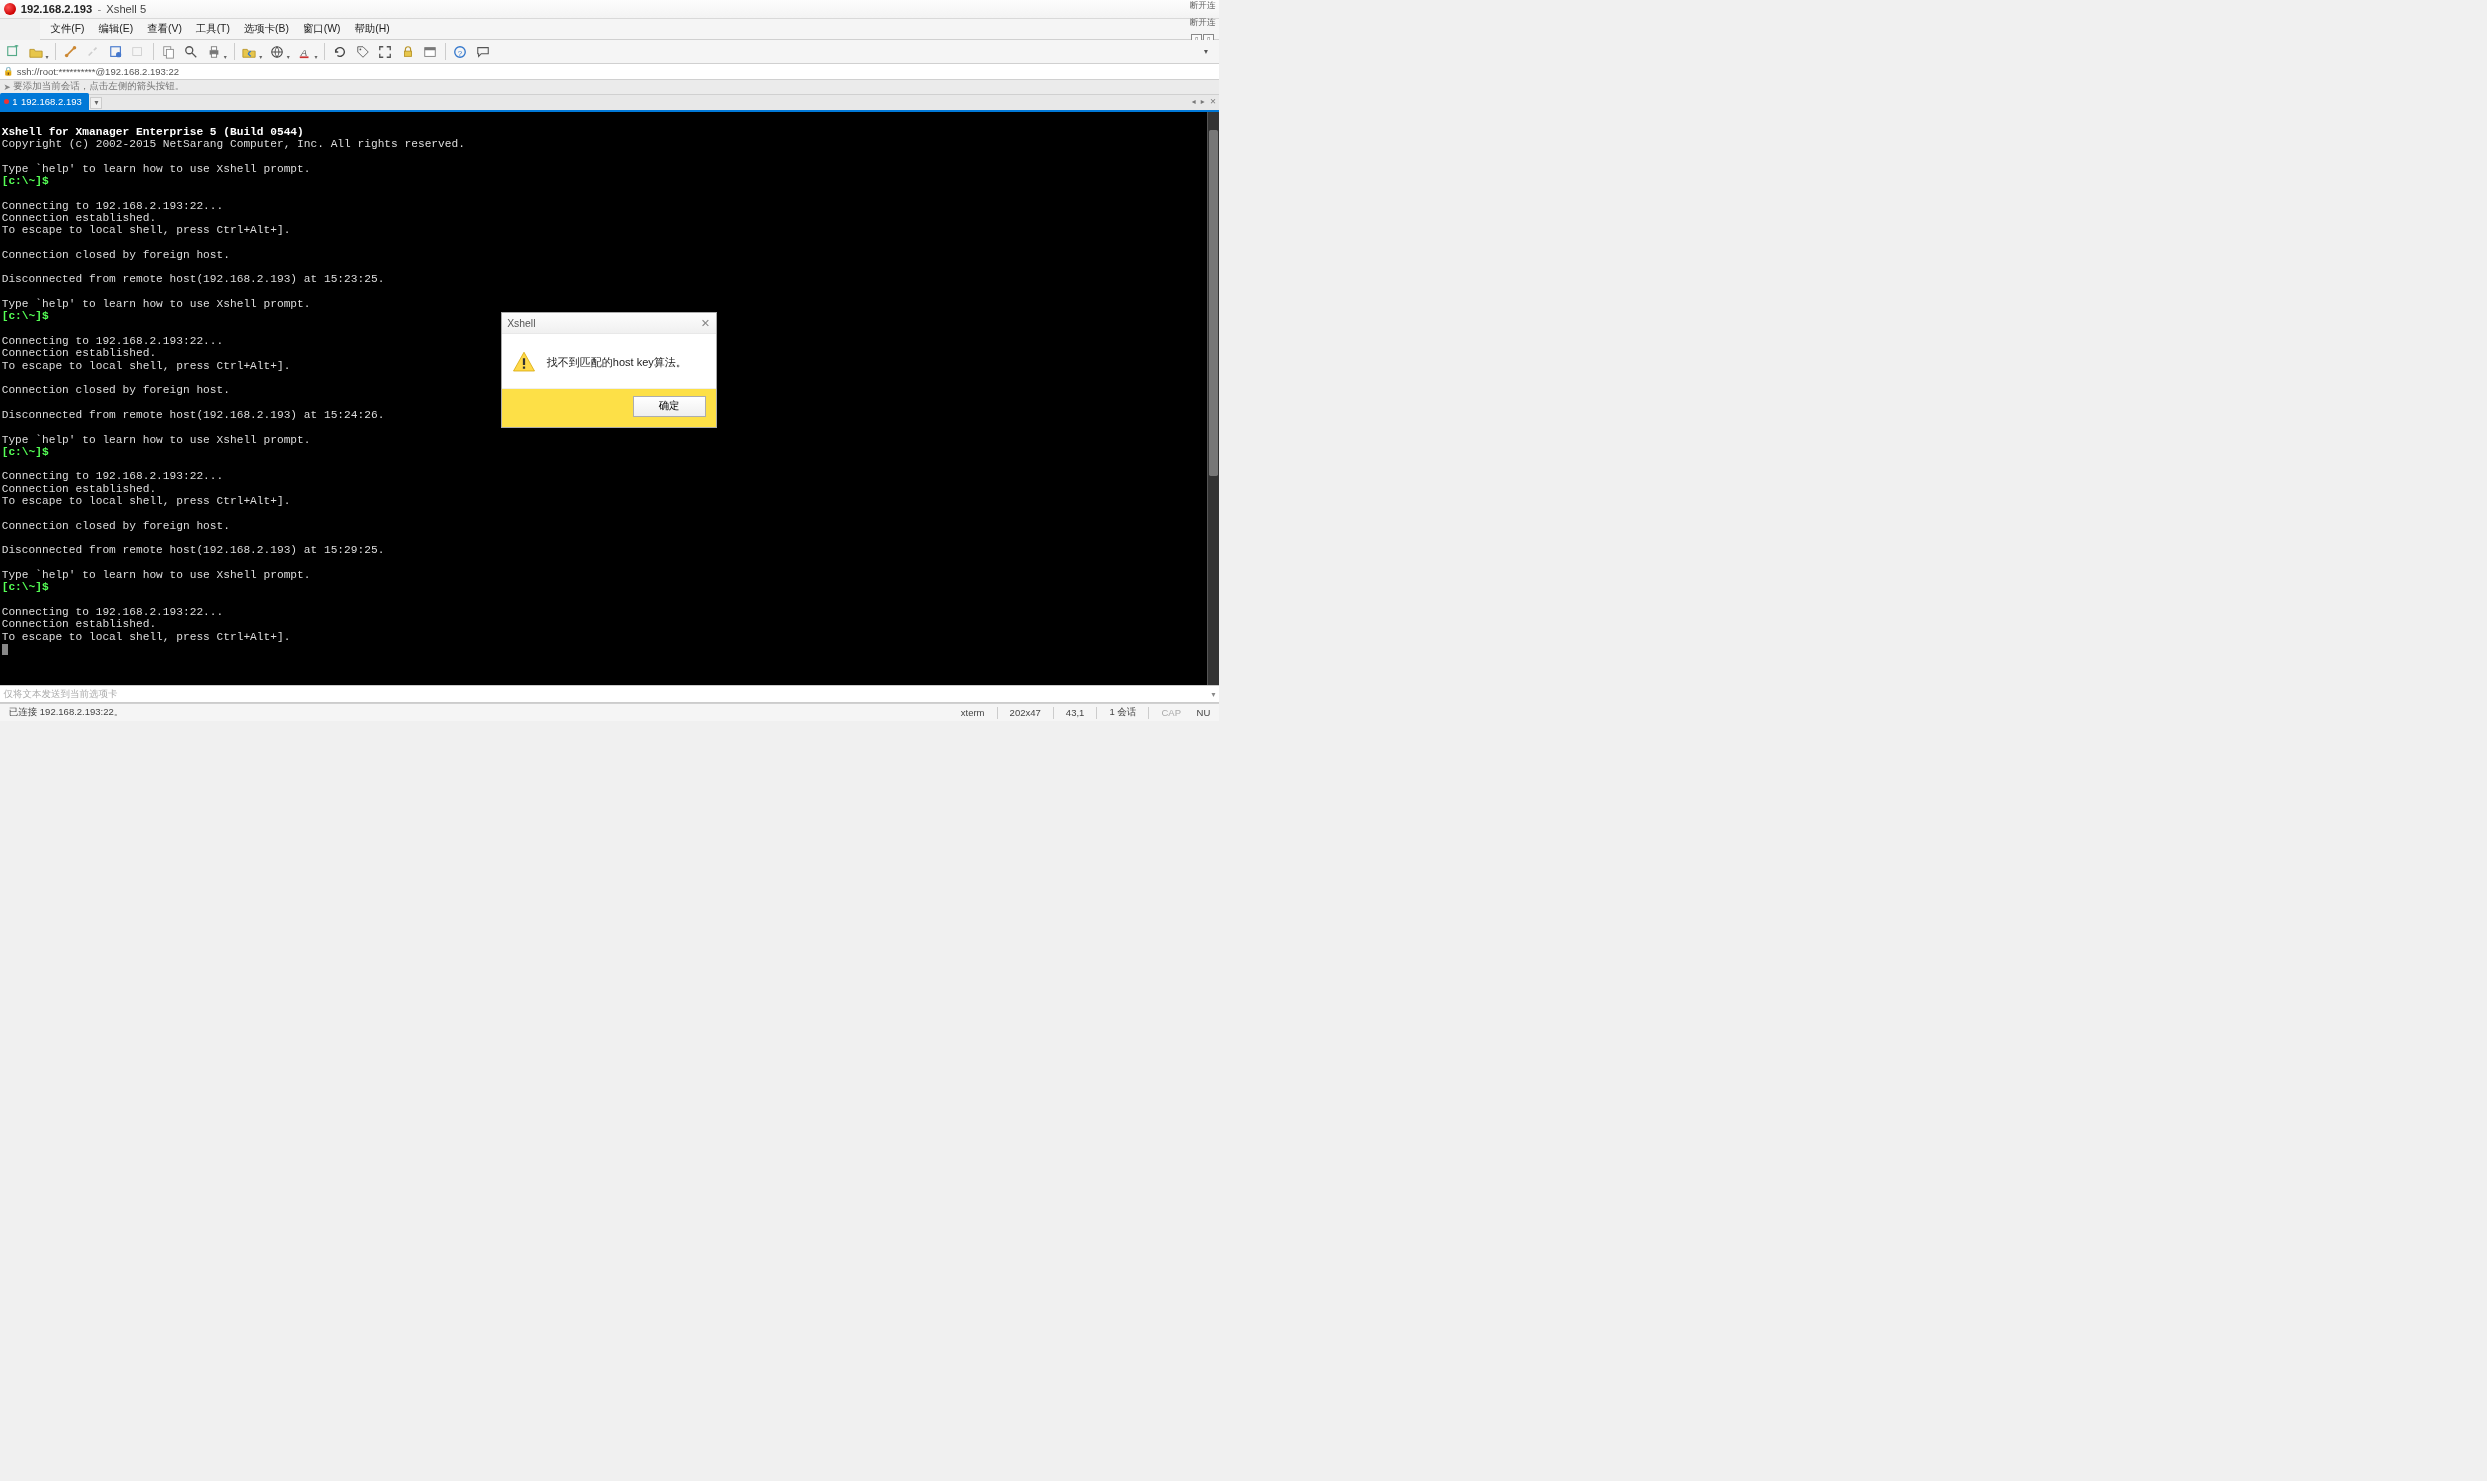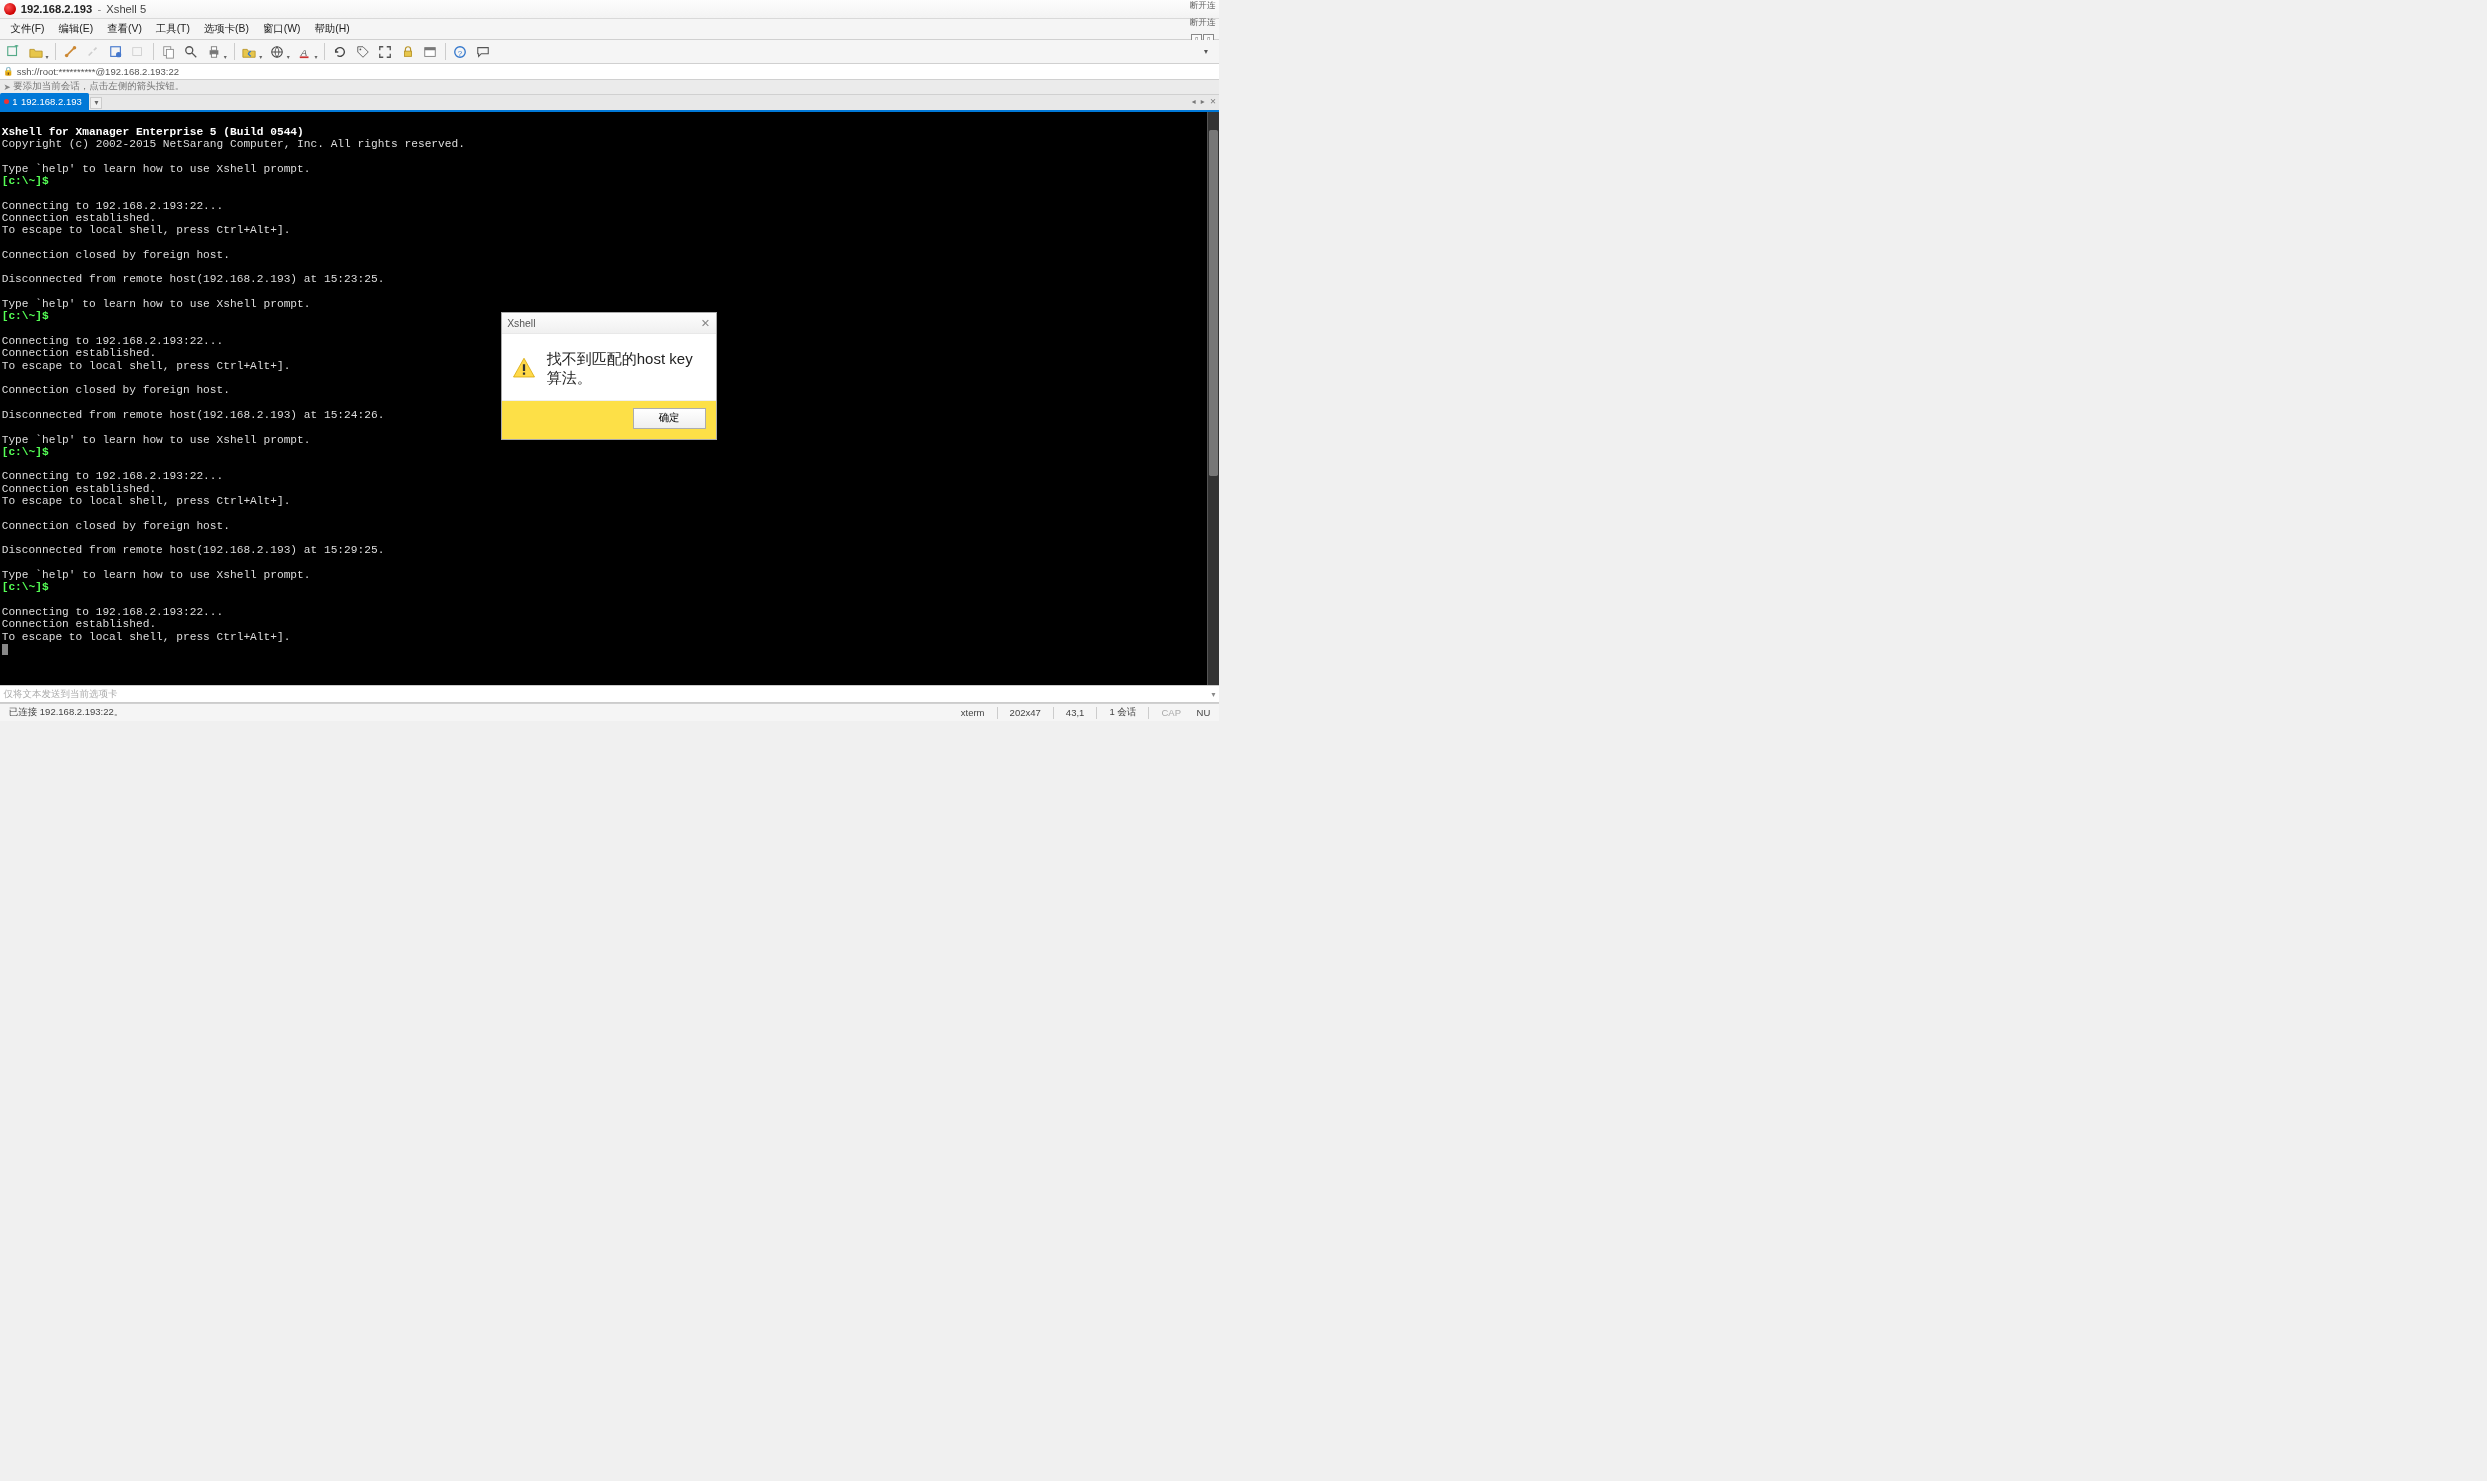--- a/index.html
+++ b/index.html
@@ -39,20 +39,21 @@
 
   
   .menu-bar {
     height: 21px;
     background: #f5f5f5;
     display: flex;
     align-items: flex-end;
     padding: 0 3.5px;
     border-bottom: 0.9px solid #d0d0d0;
     gap: 0;
+    margin-left: 40px;
   }
   .menu-bar .menu-item {
     padding: 3.5px 7px;
     font-size: 10.4px;
     color: #222;
     cursor: default;
   }
 
   
   .toolbar {
@@ -235,21 +236,21 @@
     width:14px; height:14px;
     display:flex; align-items:center; justify-content:center;
     color:#888; font-size:11.2px; cursor:default;
   }
   .modal .modal-body {
     padding: 15.6px 10.4px 12px 10.4px;
     display:flex; align-items:center; gap:10.4px;
     min-height: 52px;
   }
   .modal .warn-icon svg { width:24px; height:24px;}
-  .modal .modal-text { font-size:15px; color:#222;}
+  .modal .modal-text { font-size:11px; color:#222;}
   .modal .modal-actions {
     padding: 7px 10.4px 10.4px;
     display:flex; justify-content:flex-end;
     border-top:0.9px solid #efefef;
     background:#fde047;
   }
   .modal .modal-actions button {
     width: 73px; height: 21px;
     font-size: 10.4px;
     border: 0.9px solid #adadad;

